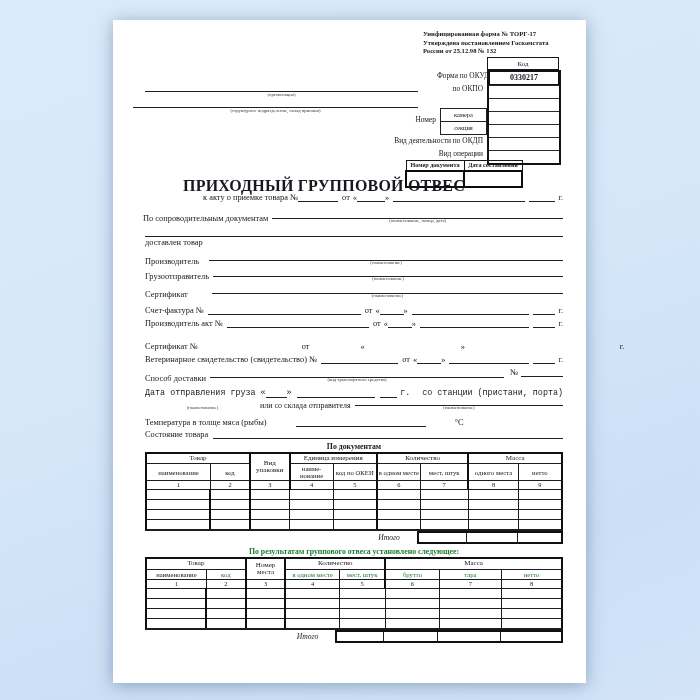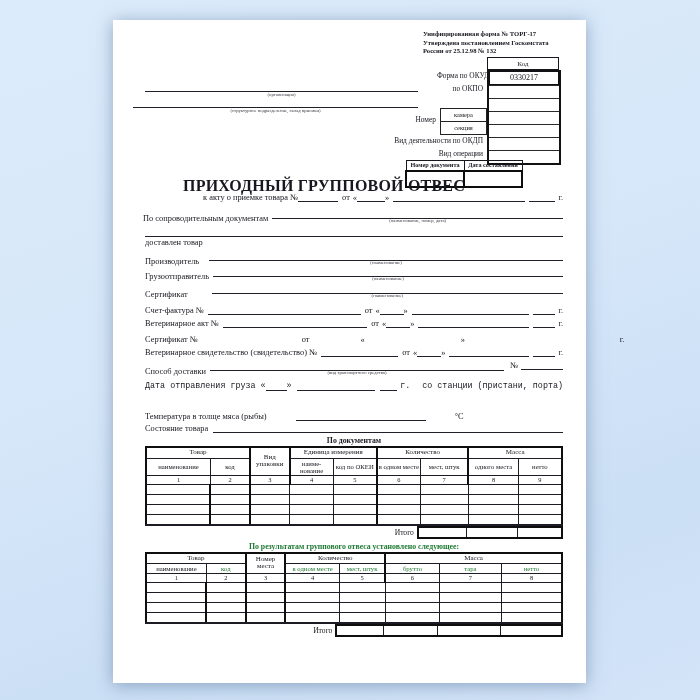--- a/index.html
+++ b/index.html
@@ -14,21 +14,21 @@
     color:#17171f;
   }
   .abs{position:absolute;}
   
   .form-note{left:310px;top:10px;width:152px;font-size:6.6px;font-weight:bold;line-height:1.3;}
   
   .kod-head{left:374px;top:37px;width:70px;height:11px;border:1px solid #17171f;
     font-size:6.8px;text-align:center;line-height:11px;}
   .code-col{left:374px;top:50px;width:70px;border:2px solid #111;}
   .code-col .crow{height:12px;border-top:1px solid #2a2a2a;font-size:8px;text-align:center;line-height:12px;}
-  .code-col .crow:first-child{border-top:none;}
+  .code-col .crow:first-child{border-top:none;font-weight:bold;}
   .code-col .okud{border:1px solid #111;line-height:11px;}
   .rlabel{font-size:7.4px;text-align:right;line-height:12px;}
   .mini-cell{border:1px solid #222;font-size:6.4px;text-align:center;line-height:12px;}
   
   .uline{border-bottom:1px solid #20202a;}
   .cap{font-size:4.7px;color:#3a3a44;text-align:center;line-height:1;}
   
   .doc-tbl{left:292px;top:140px;width:118px;border-collapse:collapse;table-layout:fixed;}
   .doc-tbl th{border:1px solid #17171f;font-size:6.2px;font-weight:bold;line-height:1.1;padding:1px 0;}
   .doc-tbl td{border:2px solid #0d0d0d;height:12px;}
@@ -49,21 +49,21 @@
   table.grid th{border:1px solid #1c1c24;font-size:6.7px;font-weight:normal;line-height:1.05;padding:1px 0;vertical-align:middle;}
   table.grid th.grp{font-size:7px;}
   table.grid td{border:1px solid #1c1c24;height:9px;padding:0;}
   table.grid .numr td{height:8px;font-size:6.4px;text-align:center;line-height:8px;}
   .bl2{border-left-width:2px !important;border-left-color:#0f0f0f !important;}
   .bb2{border-bottom-width:2px !important;}
   .g{color:#1e7a33;}
   .gdash{border-top:1px dashed #3aa45a !important;}
   
   .itogo-row{display:flex;align-items:stretch;height:13px;font-size:7.6px;}
-  .itogo-lbl{line-height:13px;padding-right:3px;}
+  .itogo-lbl{line-height:13px;padding-right:17px;font-style:italic;}
   .itogo-cells{display:flex;border:2px solid #0f0f0f;}
   .itogo-cells div{border-left:1px solid #1c1c24;}
   .itogo-cells div:first-child{border-left:none;}
 </style>
 </head>
 <body>
 
 <div class="page">
 
   <div class="abs form-note">
@@ -165,32 +165,32 @@
       <span class="lbl">от</span>
       <span class="lbl" style="margin-left:3px;">«</span>
       <span class="fill" style="width:24px;"></span>
       <span class="lbl">»</span>
       <span class="fill" style="flex:1;margin:0 4px;"></span>
       <span class="fill" style="width:22px;"></span>
       <span class="lbl" style="margin-left:3px;">г.</span>
     </div>
 
     <div class="row" style="margin-top:3px;">
-      <span class="lbl">Ветеринарное акт №</span>
+      <span class="lbl">Производитель акт №</span>
       <span class="fill" style="flex:1.3;margin:0 4px;"></span>
       <span class="lbl">от</span>
       <span class="lbl" style="margin-left:3px;">«</span>
       <span class="fill" style="width:24px;"></span>
       <span class="lbl">»</span>
       <span class="fill" style="flex:1;margin:0 4px;"></span>
       <span class="fill" style="width:22px;"></span>
       <span class="lbl" style="margin-left:3px;">г.</span>
     </div>
 
-    <div class="row" style="margin-top:6px;gap:48px;">
+    <div class="row" style="margin-top:13px;gap:48px;">
       <span class="lbl">Сертификат №</span>
       <span class="fill" style="flex:1.3;margin:0 4px;"></span>
       <span class="lbl">от</span>
       <span class="lbl" style="margin-left:3px;">«</span>
       <span class="fill" style="width:24px;"></span>
       <span class="lbl">»</span>
       <span class="fill" style="flex:1;margin:0 4px;"></span>
       <span class="fill" style="width:22px;"></span>
       <span class="lbl" style="margin-left:3px;">г.</span>
     </div>
@@ -220,22 +220,30 @@
     <div class="row" style="margin-top:5px;font-family:Liberation Mono, monospace;">
       <span class="lbl">Дата отправления груза</span>
       <span class="lbl" style="margin-left:5px;">«</span>
       <span class="fill" style="width:32px;"></span>
       <span class="lbl">»</span>
       <span class="fill" style="width:120px;margin:0 5px;"></span>
       <span class="fill" style="width:26px;"></span>
       <span class="lbl" style="margin-left:3px;">г.</span>
       <span class="lbl" style="margin-left:12px;">со станции (пристани, порта)</span>
     </div>
-
-    <div class="row" style="margin-top:20px;gap:24px;">
+    <div class="row">
+      <span class="cap" style="width:115px;">(наименование)</span>
+      <span class="lbl" style="font-size:8px;">или со склада отправителя</span>
+      <span class="fw" style="flex:1;margin-left:4px;">
+        <span class="fill" style="height:7px;"></span>
+        <span class="cap">(наименование)</span>
+      </span>
+    </div>
+
+    <div class="row" style="margin-top:6px;gap:24px;">
       <span class="lbl">Температура в толще мяса (рыбы)</span>
       <span class="fill" style="width:130px;margin:0 5px;"></span>
       <span class="lbl">°С</span>
     </div>
     <div class="row" style="margin-top:2px;">
       <span class="lbl">Состояние товара</span>
       <span class="fill" style="flex:1;margin-left:5px;"></span>
     </div>
 
     <div class="sec-title">По документам</div>

